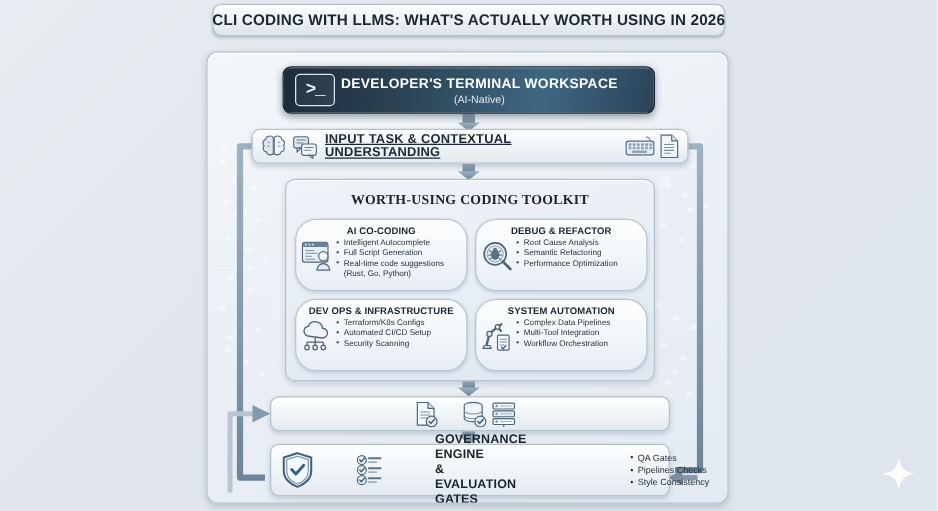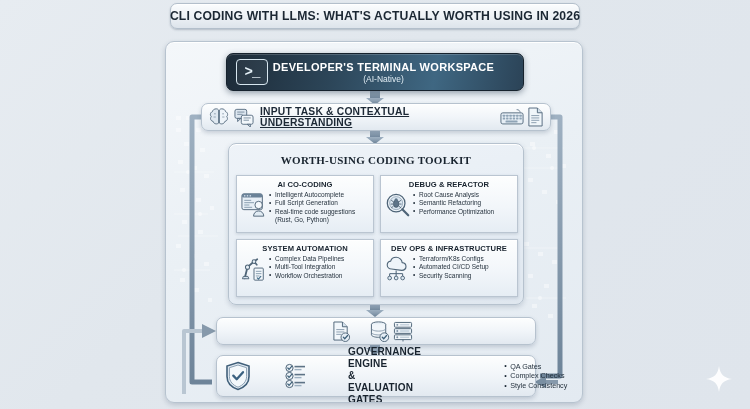--- a/index.html
+++ b/index.html
@@ -84,21 +84,21 @@
   }
   #toolkit-title{
     text-align:center; font-size:11px; font-weight:bold; color:#19242f;
     letter-spacing:.25px; margin-top:10px;font-family:Liberation Serif, serif;
   }
   #cards{
     position:absolute; left:7px; top:31px; width:282px;
     display:grid; grid-template-columns:1fr 1fr; gap:6px 6px;
   }
   .card{
-    border-radius:0; height:58px;
+    border-radius:17px; height:58px;
     background:linear-gradient(180deg,#fdfefe 0%,#f2f6fa 55%,#e6edf4 100%);
     border:1px solid #bac5d1;
     box-shadow:0 1px 3px rgba(55,75,100,.20), inset 0 1px 0 #fff;
     padding:4px 4px 3px 4px; position:relative; overflow:hidden;
   }
   .card-title{
     text-align:center; font-size:7.6px; font-weight:bold; color:#18232e;
     letter-spacing:.1px; white-space:nowrap;
   }
   .card-body{ display:flex; align-items:flex-start; margin-top:2px; }
@@ -378,45 +378,20 @@
           </svg>
           <ul class="card-list">
             <li class="bulleted">Root Cause Analysis</li>
             <li class="bulleted">Semantic Refactoring</li>
             <li class="bulleted">Performance Optimization</li>
           </ul>
         </div>
       </div>
 
       <div class="card">
-        <div class="card-title">SYSTEM AUTOMATION</div>
-        <div class="card-body">
-          <svg class="card-icon" viewBox="0 0 28 28">
-            <path d="M4 24 L7 12 L14 6" fill="none" stroke="#4f6578" stroke-width="2" stroke-linejoin="round" stroke-linecap="round"></path>
-            <path d="M14 6 l3.5-2.5 m-3.5 2.5 l3 3.5" fill="none" stroke="#4f6578" stroke-width="1.8" stroke-linecap="round"></path>
-            <circle cx="7" cy="12" r="2.2" fill="#e6eff6" stroke="#4f6578" stroke-width="1.1"></circle>
-            <circle cx="14" cy="6" r="2" fill="#e6eff6" stroke="#4f6578" stroke-width="1.1"></circle>
-            <path d="M1.5 24.5h7l-1-2.5h-5z" fill="#d7e4ef" stroke="#4f6578" stroke-width="1"></path>
-            <rect x="14" y="13" width="10" height="13" rx="1" fill="#f2f7fb" stroke="#4f6578" stroke-width="1"></rect>
-            <g stroke="#7a90a4" stroke-width=".9">
-              <line x1="16" y1="16.5" x2="22" y2="16.5"></line>
-                <line x1="16" y1="19" x2="22" y2="19"></line>
-              <line x1="16" y1="21.5" x2="20" y2="21.5"></line>
-            </g>
-            <path d="M17.5 23.5l1.3 1.3 2.5-2.8" fill="none" stroke="#46708c" stroke-width="1.3" stroke-linecap="round"></path>
-          </svg>
-          <ul class="card-list">
-            <li class="bulleted">Complex Data Pipelines</li>
-            <li class="bulleted">Multi-Tool Integration</li>
-            <li class="bulleted">Workflow Orchestration</li>
-          </ul>
-        </div>
-      </div>
-
-      <div class="card">
         <div class="card-title">DEV OPS &amp; INFRASTRUCTURE</div>
         <div class="card-body">
           <svg class="card-icon" viewBox="0 0 28 28">
             <path d="M7 14c-2.6 0-4.6-2-4.6-4.3 0-2.1 1.6-3.9 3.7-4.2C6.8 3.1 9.2 1.4 12 1.4c3.4 0 6.2 2.5 6.5 5.7 2.3.2 4.1 2 4.1 4.2 0 2.4-2 4.2-4.6 4.2z" fill="#eef4f9" stroke="#4f6578" stroke-width="1.2"></path>
             <g stroke="#4f6578" stroke-width="1.1" fill="none">
               <line x1="12" y1="15.5" x2="12" y2="19"></line>
               <line x1="5" y1="19" x2="19" y2="19"></line>
               <line x1="5" y1="19" x2="5" y2="22"></line>
               <line x1="12" y1="19" x2="12" y2="22"></line>
               <line x1="19" y1="19" x2="19" y2="22"></line>
@@ -428,20 +403,45 @@
             </g>
           </svg>
           <ul class="card-list">
             <li class="bulleted">Terraform/K8s Configs</li>
             <li class="bulleted">Automated CI/CD Setup</li>
             <li class="bulleted">Security Scanning</li>
           </ul>
         </div>
       </div>
 
+      <div class="card">
+        <div class="card-title">SYSTEM AUTOMATION</div>
+        <div class="card-body">
+          <svg class="card-icon" viewBox="0 0 28 28">
+            <path d="M4 24 L7 12 L14 6" fill="none" stroke="#4f6578" stroke-width="2" stroke-linejoin="round" stroke-linecap="round"></path>
+            <path d="M14 6 l3.5-2.5 m-3.5 2.5 l3 3.5" fill="none" stroke="#4f6578" stroke-width="1.8" stroke-linecap="round"></path>
+            <circle cx="7" cy="12" r="2.2" fill="#e6eff6" stroke="#4f6578" stroke-width="1.1"></circle>
+            <circle cx="14" cy="6" r="2" fill="#e6eff6" stroke="#4f6578" stroke-width="1.1"></circle>
+            <path d="M1.5 24.5h7l-1-2.5h-5z" fill="#d7e4ef" stroke="#4f6578" stroke-width="1"></path>
+            <rect x="14" y="13" width="10" height="13" rx="1" fill="#f2f7fb" stroke="#4f6578" stroke-width="1"></rect>
+            <g stroke="#7a90a4" stroke-width=".9">
+              <line x1="16" y1="16.5" x2="22" y2="16.5"></line>
+                <line x1="16" y1="19" x2="22" y2="19"></line>
+              <line x1="16" y1="21.5" x2="20" y2="21.5"></line>
+            </g>
+            <path d="M17.5 23.5l1.3 1.3 2.5-2.8" fill="none" stroke="#46708c" stroke-width="1.3" stroke-linecap="round"></path>
+          </svg>
+          <ul class="card-list">
+            <li class="bulleted">Complex Data Pipelines</li>
+            <li class="bulleted">Multi-Tool Integration</li>
+            <li class="bulleted">Workflow Orchestration</li>
+          </ul>
+        </div>
+      </div>
+
     </div>
   </div>
 
   <div id="exec-row" class="row-pill">
     <svg width="19" height="21" viewBox="0 0 20 22" style="margin-right:9px;flex:none;">
       <path d="M2 1h9l5 5v14H2z" fill="#f2f7fb" stroke="#4f6578" stroke-width="1"></path>
       <path d="M11 1v5h5" fill="#d6e3ee" stroke="#4f6578" stroke-width="1"></path>
       <g stroke="#7d91a4" stroke-width=".9">
         <line x1="4.5" y1="9" x2="13" y2="9"></line>
           <line x1="4.5" y1="11.5" x2="13" y2="11.5"></line>
@@ -502,21 +502,21 @@
         <line x1="9.5" y1="22.6" x2="16.5" y2="22.6" stroke="#9db0c0" stroke-width="1.4"></line>
       </g>
     </svg>
     <div style="margin-left:9px;">
       <div id="gov-title">GOVERNANCE ENGINE</div>
       <div id="gov-title">&amp; EVALUATION GATES</div>
     </div>
     <div id="gov-divider"></div>
     <ul id="gov-list">
       <li>QA Gates</li>
-      <li>Complex Checks</li>
+      <li>Pipelines Checks</li>
       <li>Style Consistency</li>
     </ul>
   </div>
 
 
 </div>
 
 <svg id="sparkle" viewBox="0 0 26 26">
   <path d="M13 0 C14.4 8.6 17.4 11.6 26 13 C17.4 14.4 14.4 17.4 13 26 C11.6 17.4 8.6 14.4 0 13 C8.6 11.6 11.6 8.6 13 0 Z" fill="#ffffff" opacity="0.92"></path>
 </svg>

